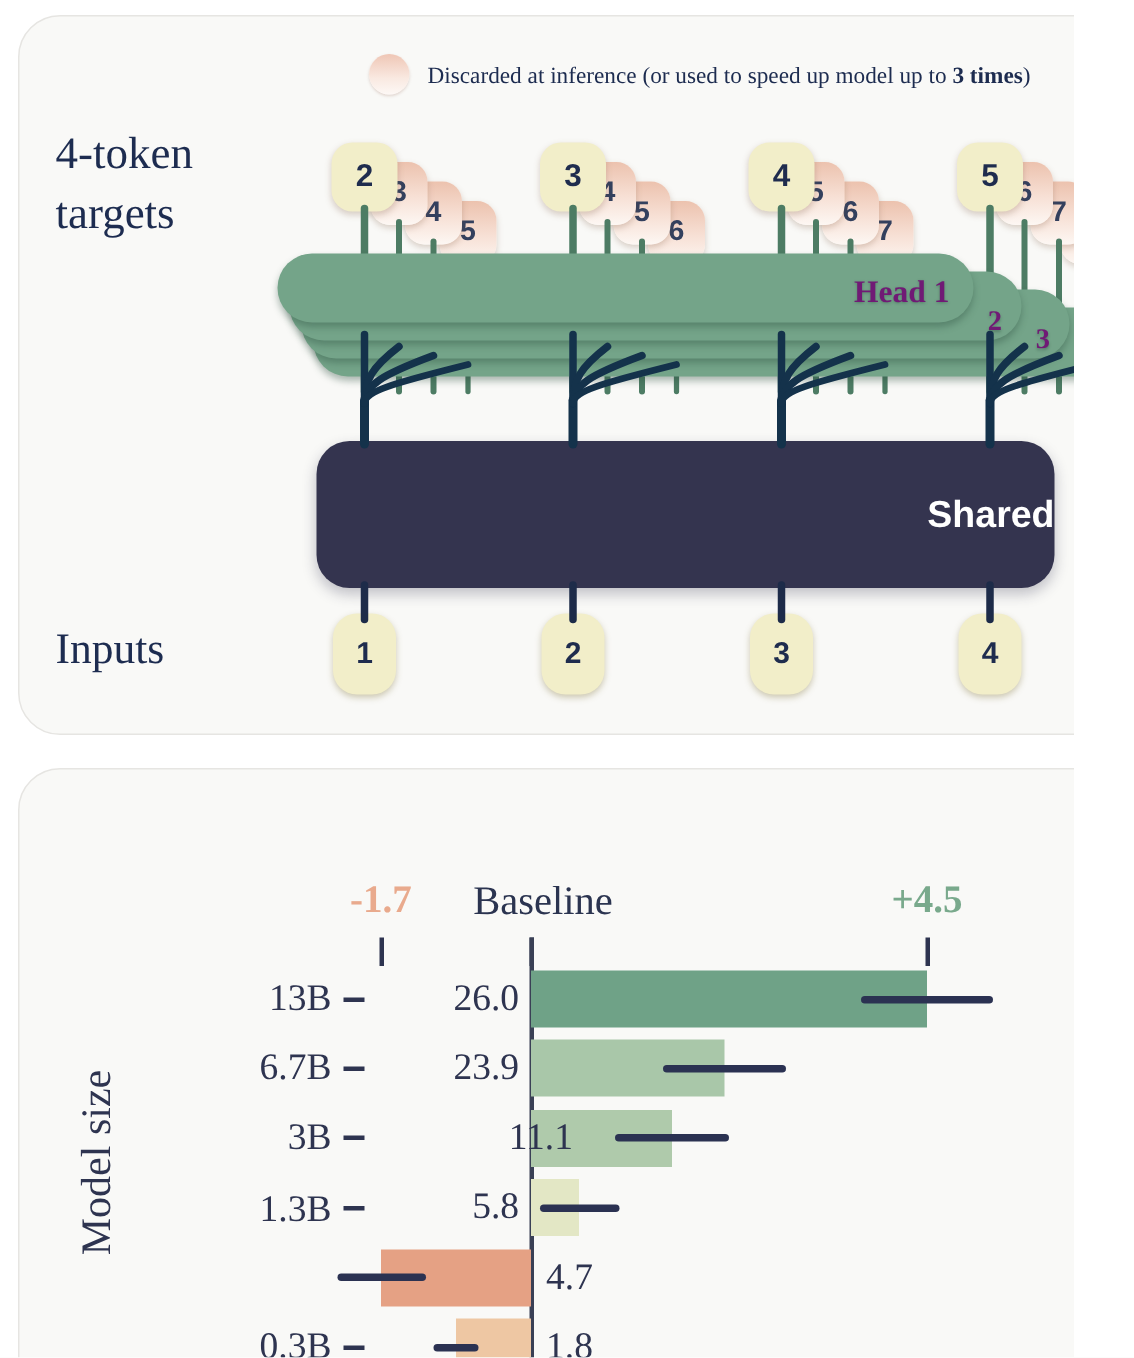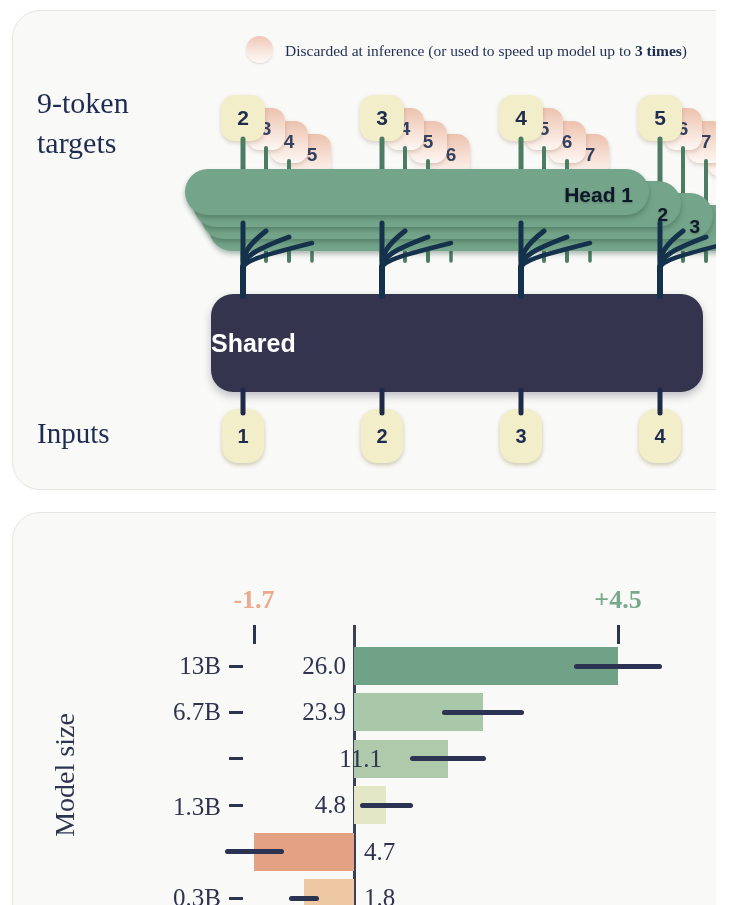--- a/index.html
+++ b/index.html
@@ -21,29 +21,29 @@
        font-family:"Liberation Sans",sans-serif;font-weight:bold;
        box-shadow:0 2px 4px rgba(130,95,70,.28);}
   .tok-main{width:44px;height:46px;border-radius:14px;background:#f2eec9;color:#1f2c4e;font-size:21px;}
   .tok-f{width:38px;height:42px;border-radius:13px;color:#33405e;font-size:19px;
          background:linear-gradient(180deg,#ecc2ae 0%,#f7e0d5 55%,#fdf7f3 100%);}
   .inp-tok{position:absolute;top:398px;width:42px;height:54px;border-radius:16px;background:#f2eec9;
            display:flex;align-items:center;justify-content:center;font-family:"Liberation Sans",sans-serif;
            font-weight:bold;font-size:20px;color:#1f2c4e;box-shadow:0 2px 4px rgba(150,140,90,.45);z-index:5;}
 
   .headbar{position:absolute;height:46px;border-radius:23px;background:#74a489;
-           box-shadow:0 3px 5px rgba(42,76,60,.38);color:#0f172a;
-           font-family:Liberation Sans, sans-serif;font-weight:bold;}
+           box-shadow:0 3px 5px rgba(42,76,60,.38);color:#701a75;
+           font-family:Liberation Serif, serif;font-weight:bold;}
   .headbar .hlabel{position:absolute;right:16px;bottom:8px;font-size:21px;
                    text-shadow:0 1px 2px rgba(30,60,45,.35);}
   .headbar .hlabel-sm{position:absolute;right:13px;bottom:1px;font-size:19px;
                    text-shadow:0 1px 2px rgba(30,60,45,.35);}
 
   .shared-box{position:absolute;left:198px;top:283px;width:492px;height:98px;border-radius:22px;
-              background:#34344f;display:flex;align-items:center;justify-content:flex-start;
+              background:#34344f;display:flex;align-items:center;justify-content:flex-end;
               box-shadow:0 4px 9px rgba(40,40,70,.28);z-index:15;}
   .shared-box span{color:#fff;font-family:"Liberation Sans",sans-serif;font-weight:bold;font-size:25px;}
 
   .svg-abs{position:absolute;left:0;top:0;}
 
   
   .chart-title{position:absolute;left:366px;top:18px;transform:translateX(-50%);
                font-size:27.5px;color:#2b3450;white-space:pre;}
   .anno{position:absolute;top:72px;transform:translateX(-50%);font-size:26px;font-weight:bold;}
   .anno-min{left:241px;color:#e9aa8d;}
@@ -62,21 +62,21 @@
 </head>
 <body>
 
 <div class="page">
 
   <div class="card" id="figure-card">
 
     <div class="legend-dot"></div>
     <div class="legend-text"><span>Discarded at inference (or used to speed up model up to </span><b>3 times</b><span>)</span></div>
 
-    <div class="targets-label">9-token targets</div>
+    <div class="targets-label">4-token targets</div>
     <div class="inputs-label">Inputs</div>
 
     <svg class="svg-abs" width="732" height="478" style="z-index:10">
       <g stroke="#4d7c64" stroke-linecap="round">
         <line x1="230" y1="128" x2="230" y2="250" stroke-width="5"></line>
           <line x1="253" y1="137" x2="253" y2="250" stroke-width="4"></line>
           <line x1="276" y1="150" x2="276" y2="250" stroke-width="4"></line>
           <line x1="299" y1="163" x2="299" y2="250" stroke-width="3.5"></line>
         <line x1="369" y1="128" x2="369" y2="250" stroke-width="5"></line>
           <line x1="392" y1="137" x2="392" y2="250" stroke-width="4"></line>
@@ -163,49 +163,51 @@
 
     <div class="inp-tok" style="left:209px">1</div>
     <div class="inp-tok" style="left:348px">2</div>
     <div class="inp-tok" style="left:487px">3</div>
     <div class="inp-tok" style="left:626px">4</div>
   </div>
 
   <div class="card" id="chart-card">
 
     <div class="anno anno-min">-1.7</div>
+    <div class="anno anno-base">Baseline</div>
     <div class="anno anno-max">+4.5</div>
 
     <div class="tickmark" style="left:240px"></div>
     <div class="tickmark" style="left:340px"></div>
     <div class="tickmark" style="left:604px"></div>
     <div class="axis-line"></div>
 
     <div class="ylab">Model size</div>
 
     <div class="chart-plot"></div>
   <div class="chart-row-label" style="left: 28px; top: 137px; width: 180px;">13B</div>
       <div class="chart-row-tick" style="left: 216px; top: 151.5px;"></div>
       <div class="chart-bar" style="left: 341px; top: 134px; width: 264.15px; background: rgb(111, 162, 135);"></div>
       <div class="error-bar" style="left: 561.125px; top: 150.5px; width: 88.05px;"></div>
       <div class="chart-value-label" style="top: 137px; left: 333px; transform: translateX(-100%);">26.0</div>
       <div class="chart-row-label" style="left: 28px; top: 183.4px; width: 180px;">6.7B</div>
       <div class="chart-row-tick" style="left: 216px; top: 197.9px;"></div>
       <div class="chart-bar" style="left: 341px; top: 180.4px; width: 129.14px; background: rgb(169, 199, 169);"></div>
       <div class="error-bar" style="left: 429.05px; top: 196.9px; width: 82.18px;"></div>
       <div class="chart-value-label" style="top: 183.4px; left: 333px; transform: translateX(-100%);">23.9</div>
+      <div class="chart-row-label" style="left: 28px; top: 229.8px; width: 180px;">3B</div>
       <div class="chart-row-tick" style="left: 216px; top: 244.3px;"></div>
       <div class="chart-bar" style="left: 341px; top: 226.8px; width: 93.92px; background: rgb(175, 202, 171);"></div>
       <div class="error-bar" style="left: 396.765px; top: 243.3px; width: 76.31px;"></div>
       <div class="chart-value-label" style="top: 229.8px; left: 333px; transform: translateX(-100%); margin-left: 36px;">11.1</div>
       <div class="chart-row-label" style="left: 28px; top: 278px; width: 180px;">1.3B</div>
       <div class="chart-row-tick" style="left: 216px; top: 290.7px;"></div>
       <div class="chart-bar" style="left: 341px; top: 273.2px; width: 32.285px; background: rgb(227, 231, 197);"></div>
       <div class="error-bar" style="left: 346.87px; top: 289.7px; width: 52.83px;"></div>
-      <div class="chart-value-label" style="top: 276.2px; left: 333px; transform: translateX(-100%);">4.8</div>
+      <div class="chart-value-label" style="top: 276.2px; left: 333px; transform: translateX(-100%);">5.8</div>
       <div class="chart-row-tick" style="left: 216px; top: 337.1px;"></div>
       <div class="chart-bar" style="left: 241.21px; top: 319.6px; width: 99.79px; background: rgb(229, 161, 132);"></div>
       <div class="error-bar" style="left: 211.86px; top: 336.1px; width: 58.7px;"></div>
       <div class="chart-value-label" style="top: 322.6px; left: 351px;">4.7</div>
       <div class="chart-row-label" style="left: 28px; top: 369px; width: 180px;">0.3B</div>
       <div class="chart-row-tick" style="left: 216px; top: 383.5px;"></div>
       <div class="chart-bar" style="left: 291.105px; top: 366px; width: 49.895px; background: rgb(238, 199, 163);"></div>
       <div class="error-bar" style="left: 276.43px; top: 382.5px; width: 29.35px;"></div>
       <div class="chart-value-label" style="top: 369px; left: 351px;">1.8</div>
     </div>

